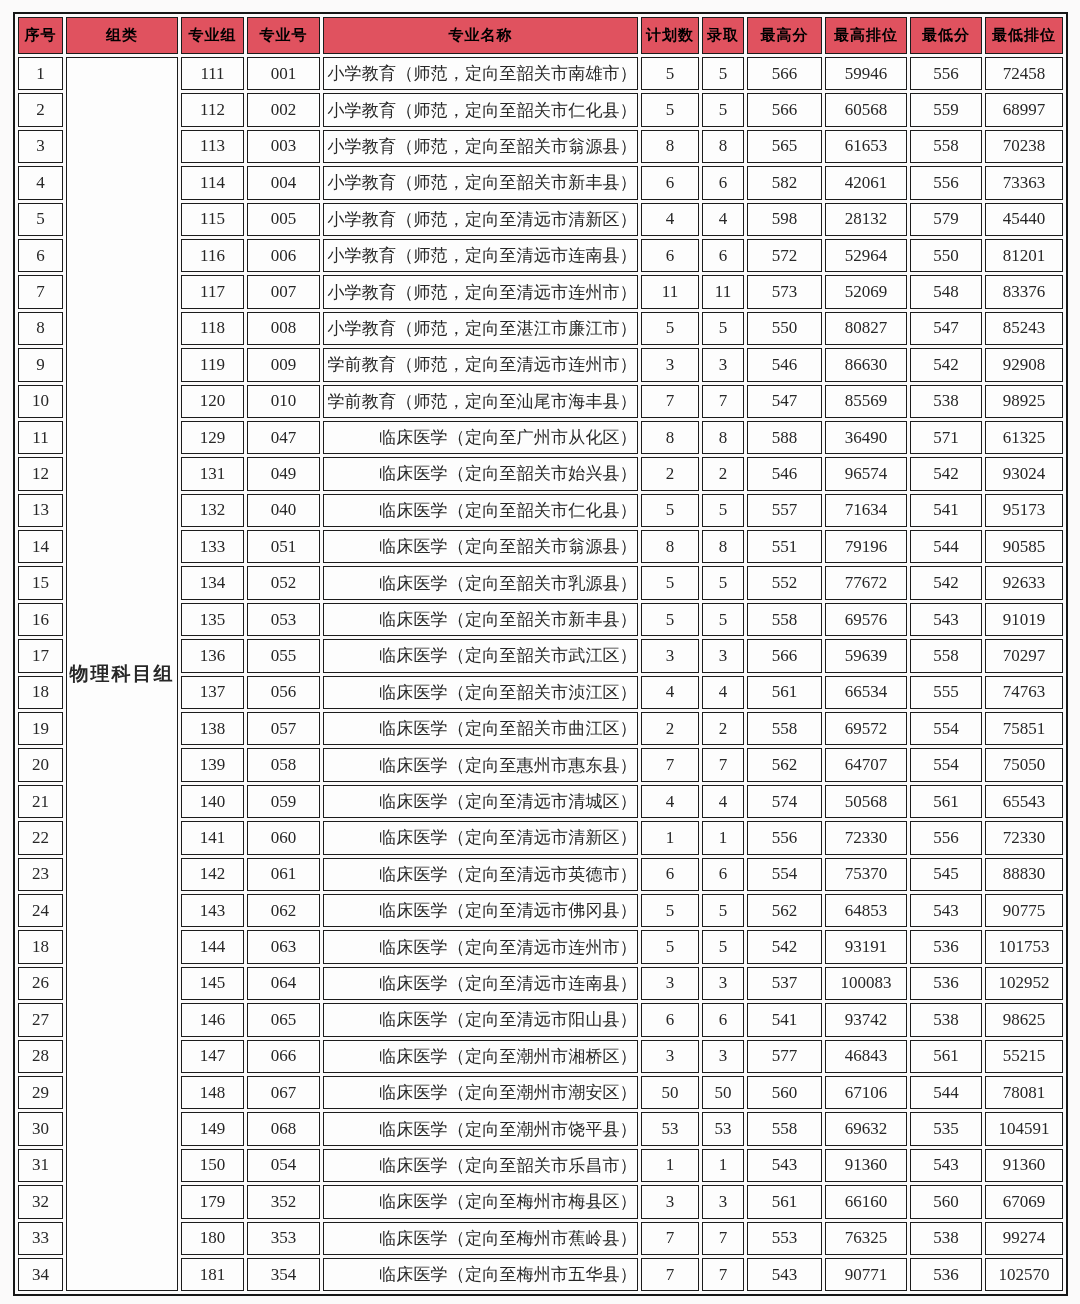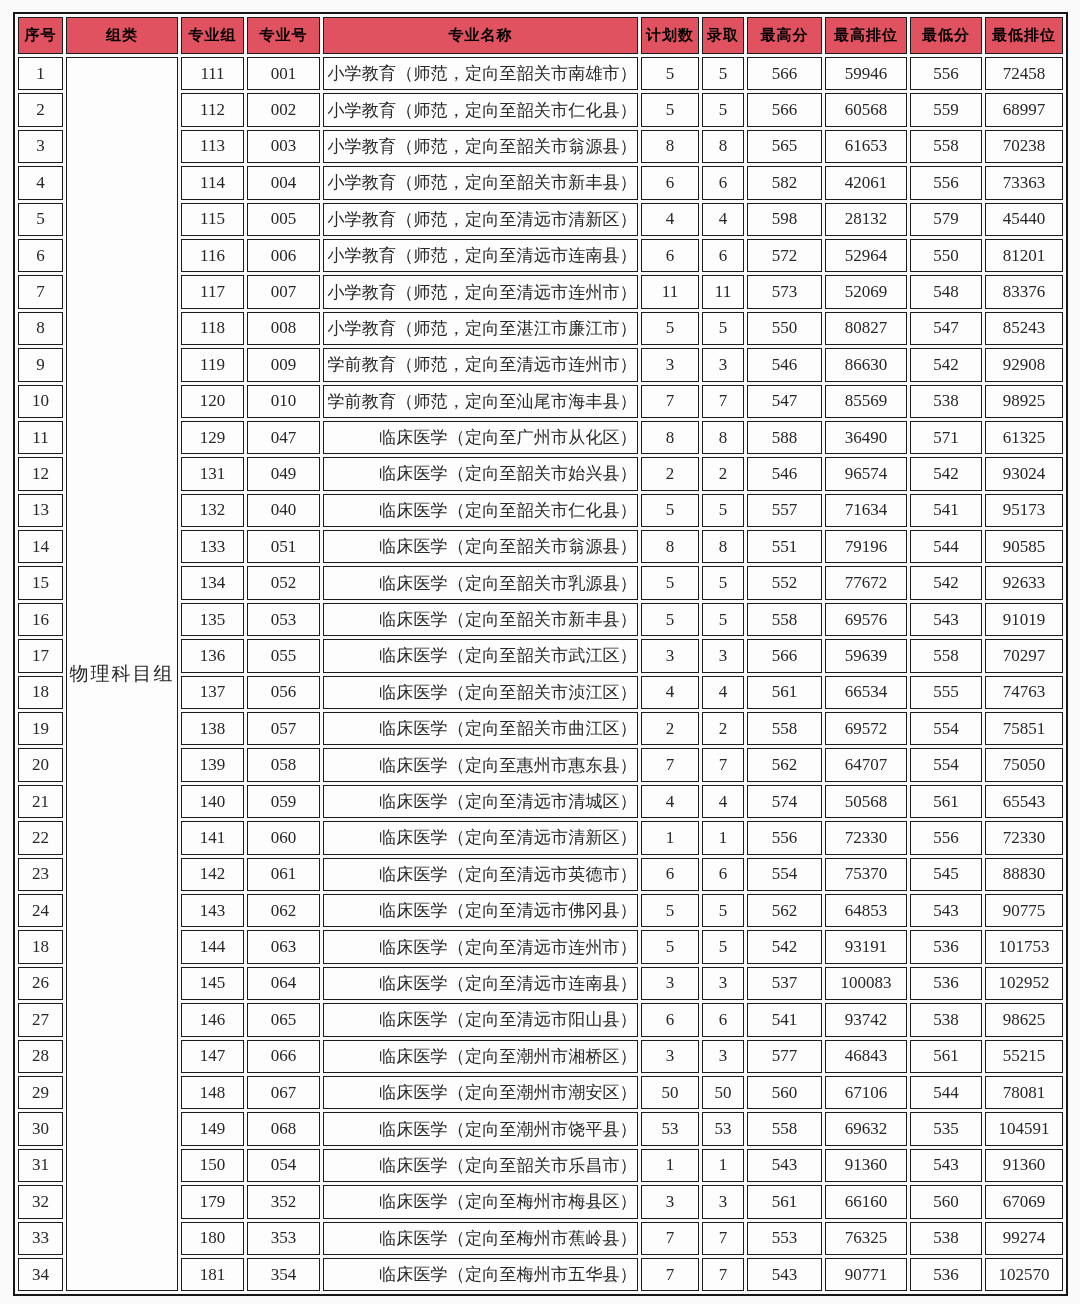--- a/index.html
+++ b/index.html
@@ -35,21 +35,21 @@
     color: #000000;
     font-weight: bold;
     height: 37px;
     font-size: 15px;
     letter-spacing: 1px;
   }
   tbody td { height: 33.4px; }
   td.cell-major-name { font-size: 17px; letter-spacing: 0.2px; text-align: right; }
   td.cell-group {
     font-size: 19px;
-    font-weight: normal;
+    font-weight: bold;
     letter-spacing: 2px;
   }
 </style>
 </head>
 <body>
 
 <div class="table-wrap">
   <table class="admissions">
     <colgroup>
       <col style="width:45px">

